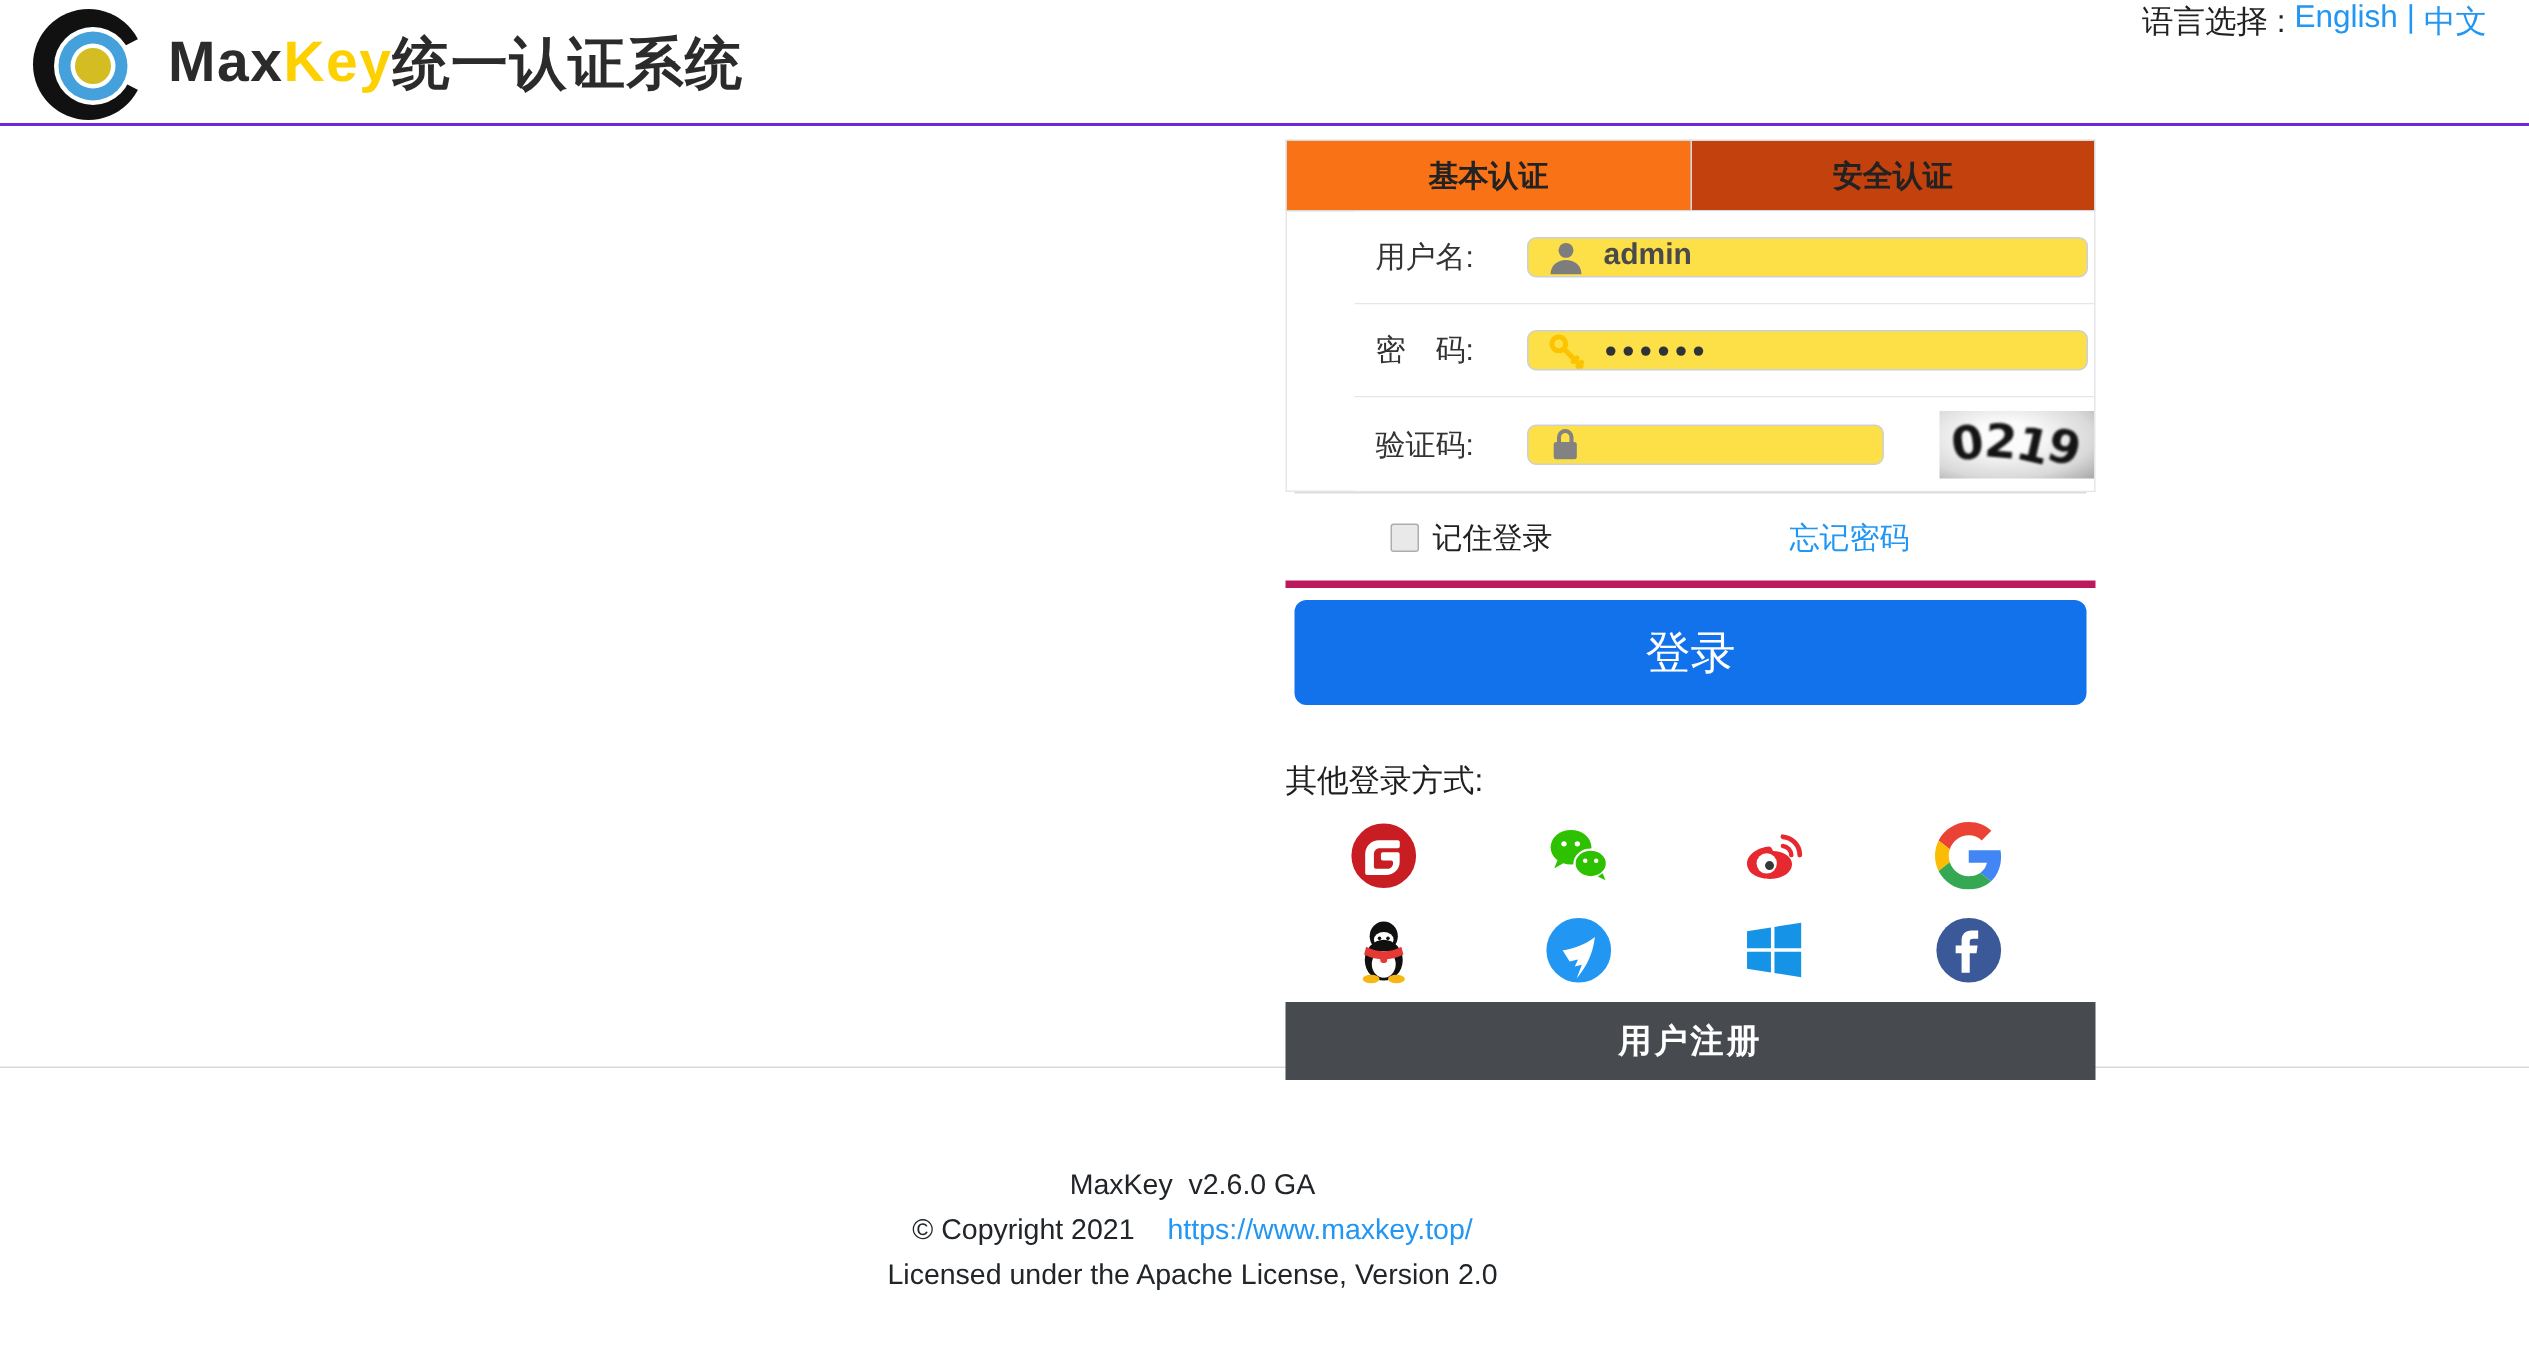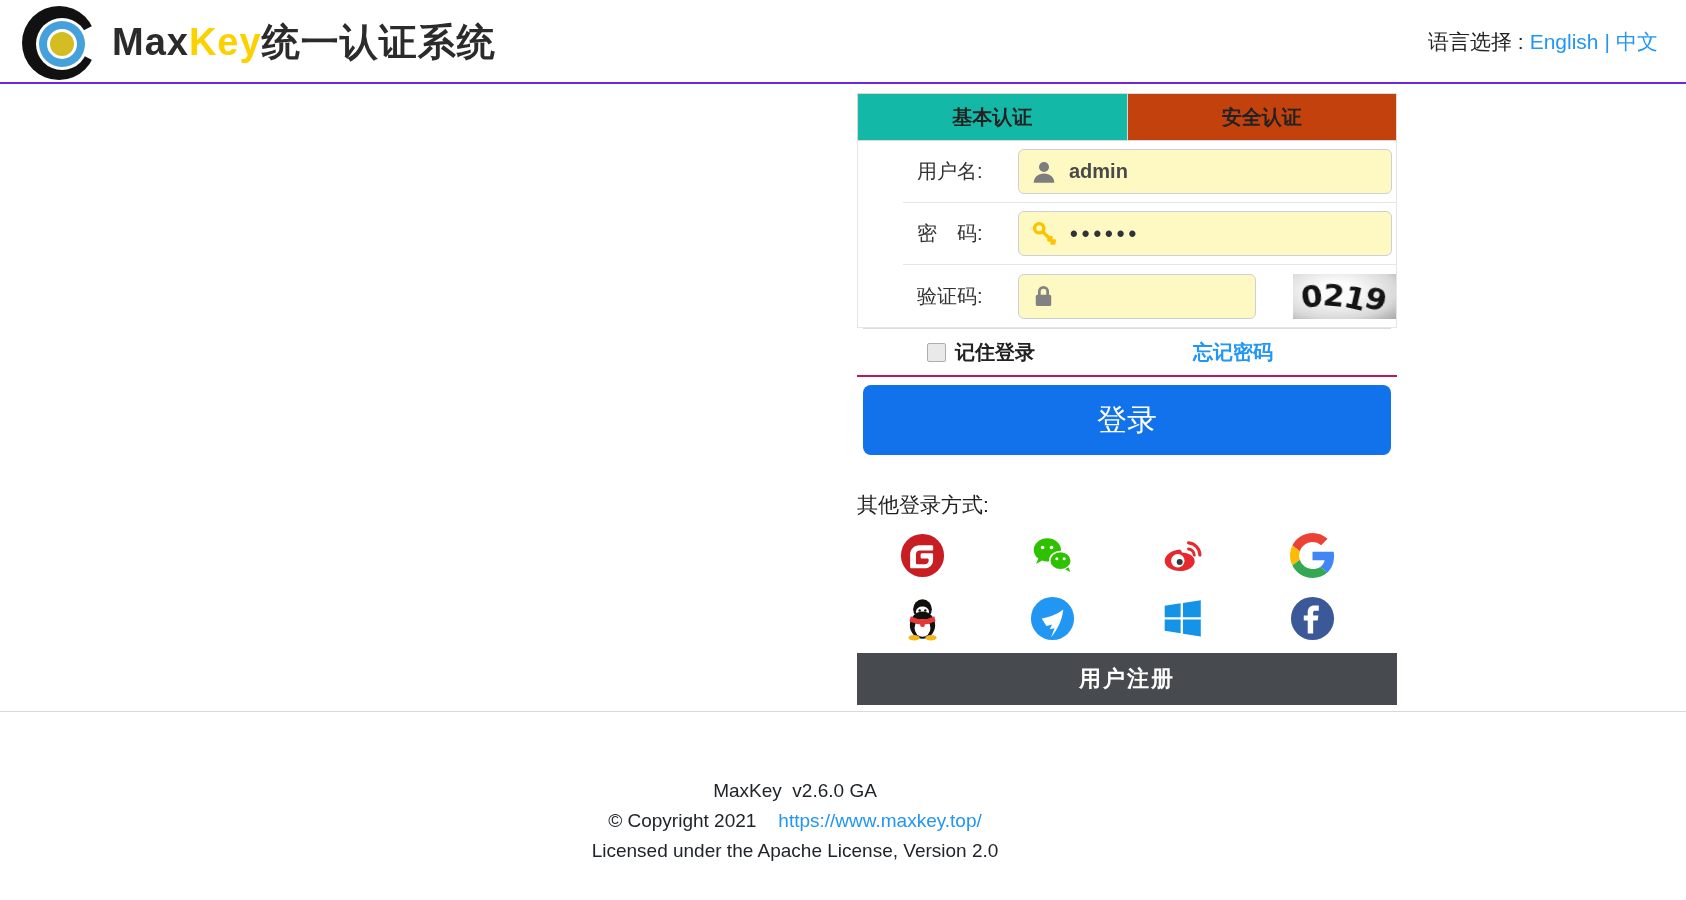--- a/index.html
+++ b/index.html
@@ -13,57 +13,57 @@
   .logo .c-hole { position:absolute; left:16px; top:16px; width:42px; height:42px; border-radius:50%; background:#fff; }
   .logo .c-notch { position:absolute; left:37px; top:18px; width:37px; height:38px; background:#fff;
     clip-path:polygon(0 50%, 100% 0, 100% 100%); }
   .logo .blue-disc { position:absolute; left:17px; top:15px; width:46px; height:46px; border-radius:50%;
     background:#45a1dc; box-shadow:0 0 0 3px #fff; }
   .logo .white-ring { position:absolute; left:25px; top:23px; width:30px; height:30px; border-radius:50%; background:#fff; }
   .logo .yellow-core { position:absolute; left:28px; top:26px; width:24px; height:24px; border-radius:50%; background:#d3bd23; }
   .brand { position:absolute; left:112px; top:0; height:84px; display:flex; align-items:center;
     font-size:38px; font-weight:bold; letter-spacing:1px; color:#2b2b2b; }
   .brand .hl { color:#fdd000; }
-  .lang { position:absolute; right:28px; top:0; height:84px; display:flex; align-items:center; gap:6px; font-size:21px; color:#222; }
+  .lang { position:absolute; right:28px; top:0; height:84px; display:flex; align-items:flex-start; gap:6px; font-size:21px; color:#222; }
   .lang a { color:#2196f3; text-decoration:none; cursor:pointer; }
   .lang .sep { color:#2196f3; }
 
   
   .main { position:relative; height:628px; background:#fff; border-bottom:1px solid #d9d9d9; }
   .panel { position:absolute; left:857px; top:9px; width:540px; }
 
   .tabs { display:flex; height:48px; border:1px solid #d9d9d9; }
   .tab { flex:1; display:flex; align-items:center; justify-content:center;
     font-size:20px; font-weight:bold; color:#222; background:#c2410c; cursor:pointer; }
-  .tab.active { background:#14b8a6; }
+  .tab.active { background:#f97316; }
   .tab + .tab { border-left:1px solid #d9d9d9; }
 
   .rows { border:1px solid #e6e6e6; border-top:none;padding-left:45px; }
   .frow { display:flex; align-items:center; height:62px; padding-left:14px; border-bottom:1px solid #e6e6e6; background:#fff; }
   .frow:last-child { border-bottom:none; }
   .flabel { width:101px; font-size:20px; color:#333; flex:0 0 auto; }
-  .ibox { display:flex; align-items:center; gap:12px; height:45px; width:374px;
-    border:1px solid #ccd0d5; border-radius:6px; padding:0 10px 0 12px; background:#fef9c3; }
+  .ibox { display:flex; align-items:flex-start; gap:12px; height:27px; width:374px;
+    border:1px solid #ccd0d5; border-radius:6px; padding:0 10px 0 12px; background:#fde047; }
   .ibox.captcha-box { width:238px; }
   .ibox svg { flex:0 0 auto; }
   .ibox input { border:none; outline:none; flex:1; min-width:0; font-size:20px; font-weight:bold; color:#4a4a4a;
     font-family:inherit; background:transparent; }
   .ibox input.pwd { font-size:22px; letter-spacing:4px; color:#2f3337; }
   .captcha-img { margin-left:37px; width:106px; height:45px; cursor:pointer; overflow:hidden;
     background:radial-gradient(ellipse at 42% 38%, #fbfbfb 25%, #d9d9d9 70%, #a8a8a8 100%);
     display:flex; align-items:center; justify-content:center; }
   .captcha-img span { font-family:"DejaVu Sans",sans-serif; font-weight:bold; font-size:31px; color:#141414;
     filter:blur(0.7px); display:inline-block; }
   .cd0 { transform:rotate(-8deg); }
   .cd1 { transform:rotate(5deg) translateY(-1px); }
   .cd2 { transform:rotate(13deg) translateY(2px); }
   .cd3 { transform:rotate(15deg) translateY(3px); }
 
   .inset-divider { border-top:1px solid #dcdcdc; margin:0 6px; }
-  .remember-row { position:relative; display:flex; align-items:center; height:48px; border-bottom:2px solid #be185d;font-weight:bold; }
+  .remember-row { position:relative; display:flex; align-items:center; height:63px; border-bottom:5px solid #be185d; }
   .checkbox { width:19px; height:19px; margin-left:70px; background:#e9e9e9; border:1px solid #adadad; border-radius:2px; cursor:pointer; }
   .remember-label { margin-left:9px; font-size:20px; color:#222; }
   .forgot-link { position:absolute; left:336px; font-size:20px; color:#2196f3; text-decoration:none; cursor:pointer; }
 
   .login-btn { display:block; width:528px; margin:8px 6px 0; height:70px; border:none; border-radius:8px;
     background:#1172ec; color:#fff; font-size:30px; font-family:inherit; cursor:pointer; }
 
   .other-label { margin-top:36px; font-size:21px; color:#1f1f1f; }
   .social-grid { margin-top:14px; display:grid; grid-template-columns:repeat(4,130px); row-gap:18px; justify-items:center; }
   .sicon { width:45px; height:45px; cursor:pointer; display:flex; align-items:center; justify-content:center; }

